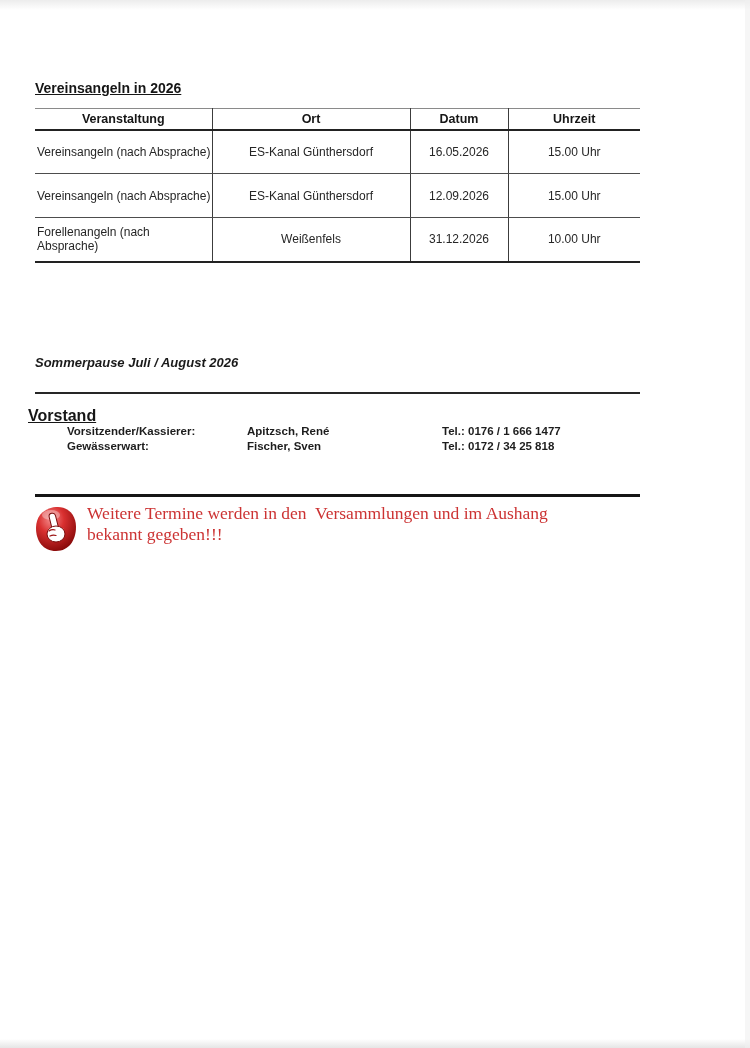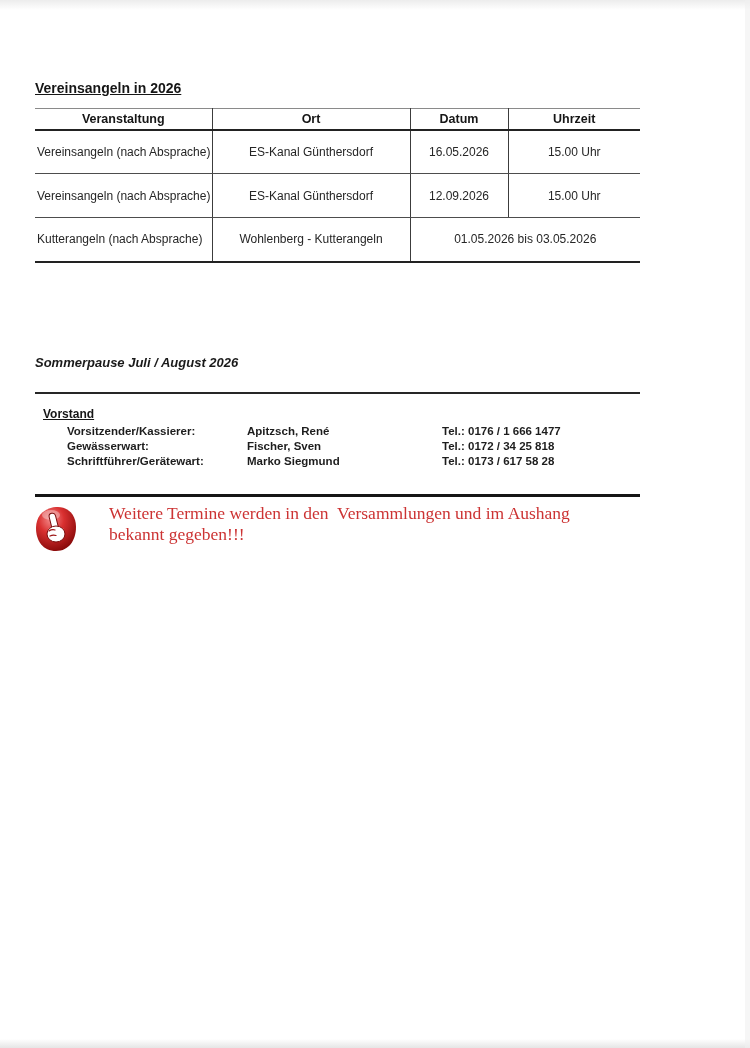--- a/index.html
+++ b/index.html
@@ -78,22 +78,22 @@
     left: 35px;
     width: 605px;
     background: #262626;
   }
   .rule-1 { top: 392px; height: 2px; }
   .rule-2 { top: 494px; height: 3px; background: #151515; }
 
   
   .vorstand-heading {
     position: absolute;
-    left: 43px; top: 407px;
-    font-size: 12px;
+    left: 28px; top: 407px;
+    font-size: 16px;
     font-weight: bold;
     text-decoration: underline;
     color: #161616;
   }
   .members {
     position: absolute;
     left: 35px; top: 424px;
     width: 605px;
   }
   .member { display: flex; line-height: 15.2px; font-size: 11.5px; font-weight: bold; color: #1d1d1d; margin-left: 32px; }
@@ -104,21 +104,21 @@
   
   .note {
     position: absolute;
     left: 35px; top: 503px;
     display: flex;
     align-items: flex-start;
     width: 600px;
   }
   .note-icon { width: 42px; height: 46px; flex: 0 0 42px; margin-top: 3px; }
   .note-text {
-    margin-left: 32px;
+    margin-left: 10px;
     width: 490px;
     font-family: "Liberation Serif", "DejaVu Serif", serif;
     font-size: 17.5px;
     line-height: 20.5px;
     white-space: pre-wrap;
   }
 </style>
 </head>
 <body>
 
@@ -152,48 +152,44 @@
         <td>16.05.2026</td>
         <td>15.00 Uhr</td>
       </tr>
       <tr>
         <td class="cell-left">Vereinsangeln (nach Absprache)</td>
         <td>ES-Kanal Günthersdorf</td>
         <td>12.09.2026</td>
         <td>15.00 Uhr</td>
       </tr>
       <tr>
-        <td class="cell-left">Kutterangeln (nach Absprache)</td>
-        <td>Wohlenberg - Kutterangeln</td>
-        <td colspan="2">01.05.2026 bis 03.05.2026</td>
+        <td class="cell-left">Forellenangeln (nach Absprache)</td>
+        <td>Weißenfels</td>
+        <td>31.12.2026</td>
+        <td>10.00 Uhr</td>
       </tr>
     </tbody>
   </table>
 
   <div class="sommerpause">Sommerpause Juli / August 2026</div>
 
   <div class="rule rule-1"></div>
 
   <div class="vorstand-heading">Vorstand</div>
 
   <div class="members">
     <div class="member">
       <span class="role">Vorsitzender/Kassierer:</span>
       <span class="name">Apitzsch, René</span>
       <span class="tel">Tel.: 0176 / 1 666 1477</span>
     </div>
     <div class="member">
       <span class="role">Gewässerwart:</span>
       <span class="name">Fischer, Sven</span>
       <span class="tel">Tel.: 0172 / 34 25 818</span>
-    </div>
-    <div class="member">
-      <span class="role">Schriftführer/Gerätewart:</span>
-      <span class="name">Marko Siegmund</span>
-      <span class="tel">Tel.: 0173 / 617 58 28</span>
     </div>
   </div>
 
   <div class="rule rule-2"></div>
 
   <div class="note">
     <svg class="note-icon" viewBox="0 0 42 46" aria-hidden="true">
       <defs>
         <radialGradient id="redg" cx="38%" cy="28%" r="80%">
           <stop offset="0%" stop-color="#f58f8f"></stop>

